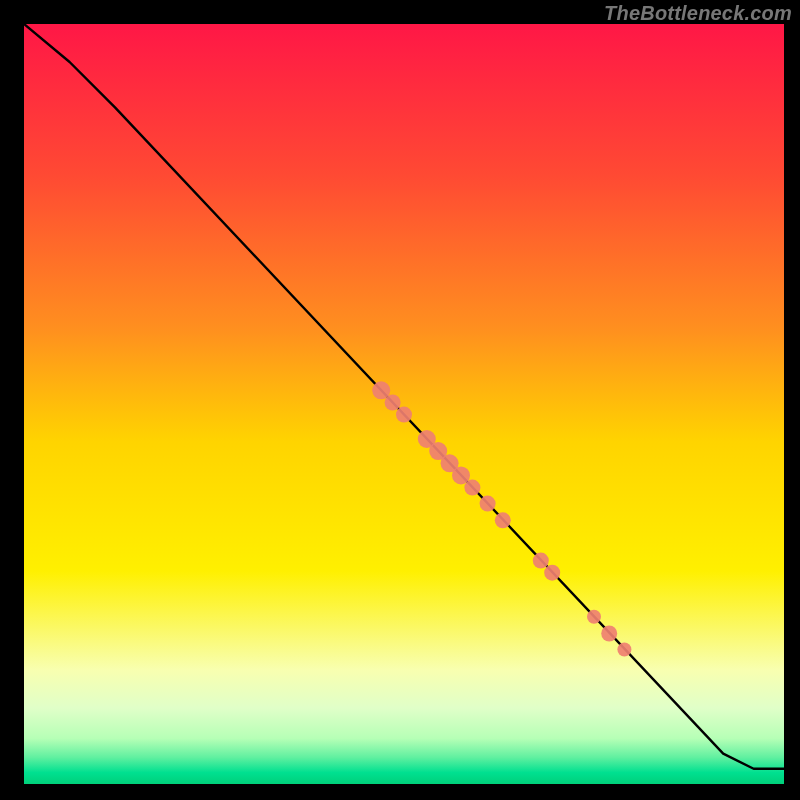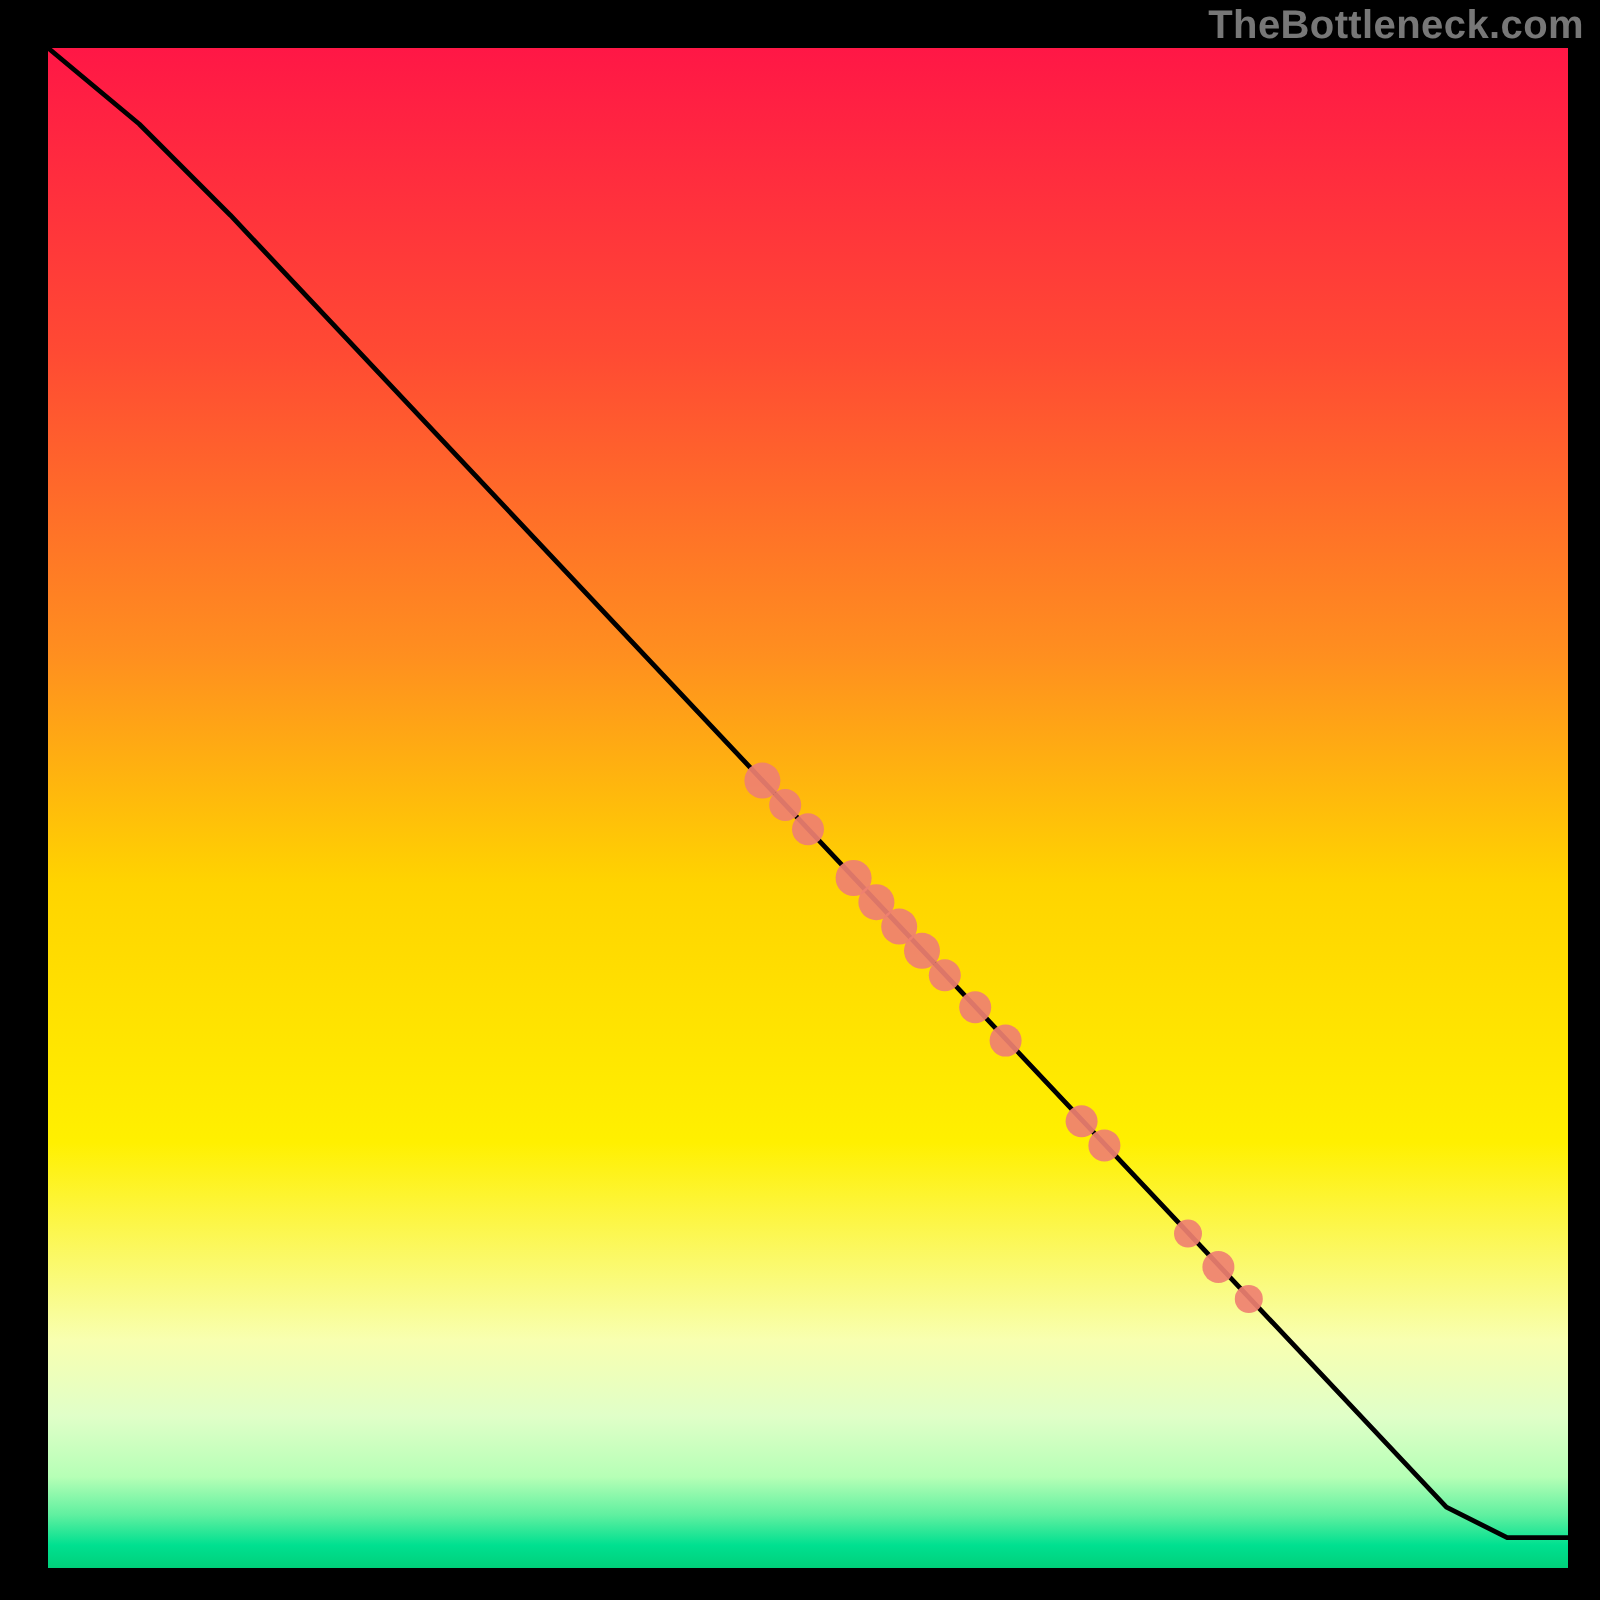--- a/index.html
+++ b/index.html
@@ -8,20 +8,21 @@
     width: 800px;
     height: 800px;
     background: #000;
     overflow: hidden;
     font-family: Arial, Helvetica, sans-serif;
   }
   .stage {
     position: relative;
     width: 800px;
     height: 644px;
+    font-style: italic;
   }
   .watermark {
     position: absolute;
     right: 8px;
     top: 2px;
     color: #777;
     font-size: 20px;
     font-weight: 600;
     letter-spacing: 0.2px;
     user-select: none;

